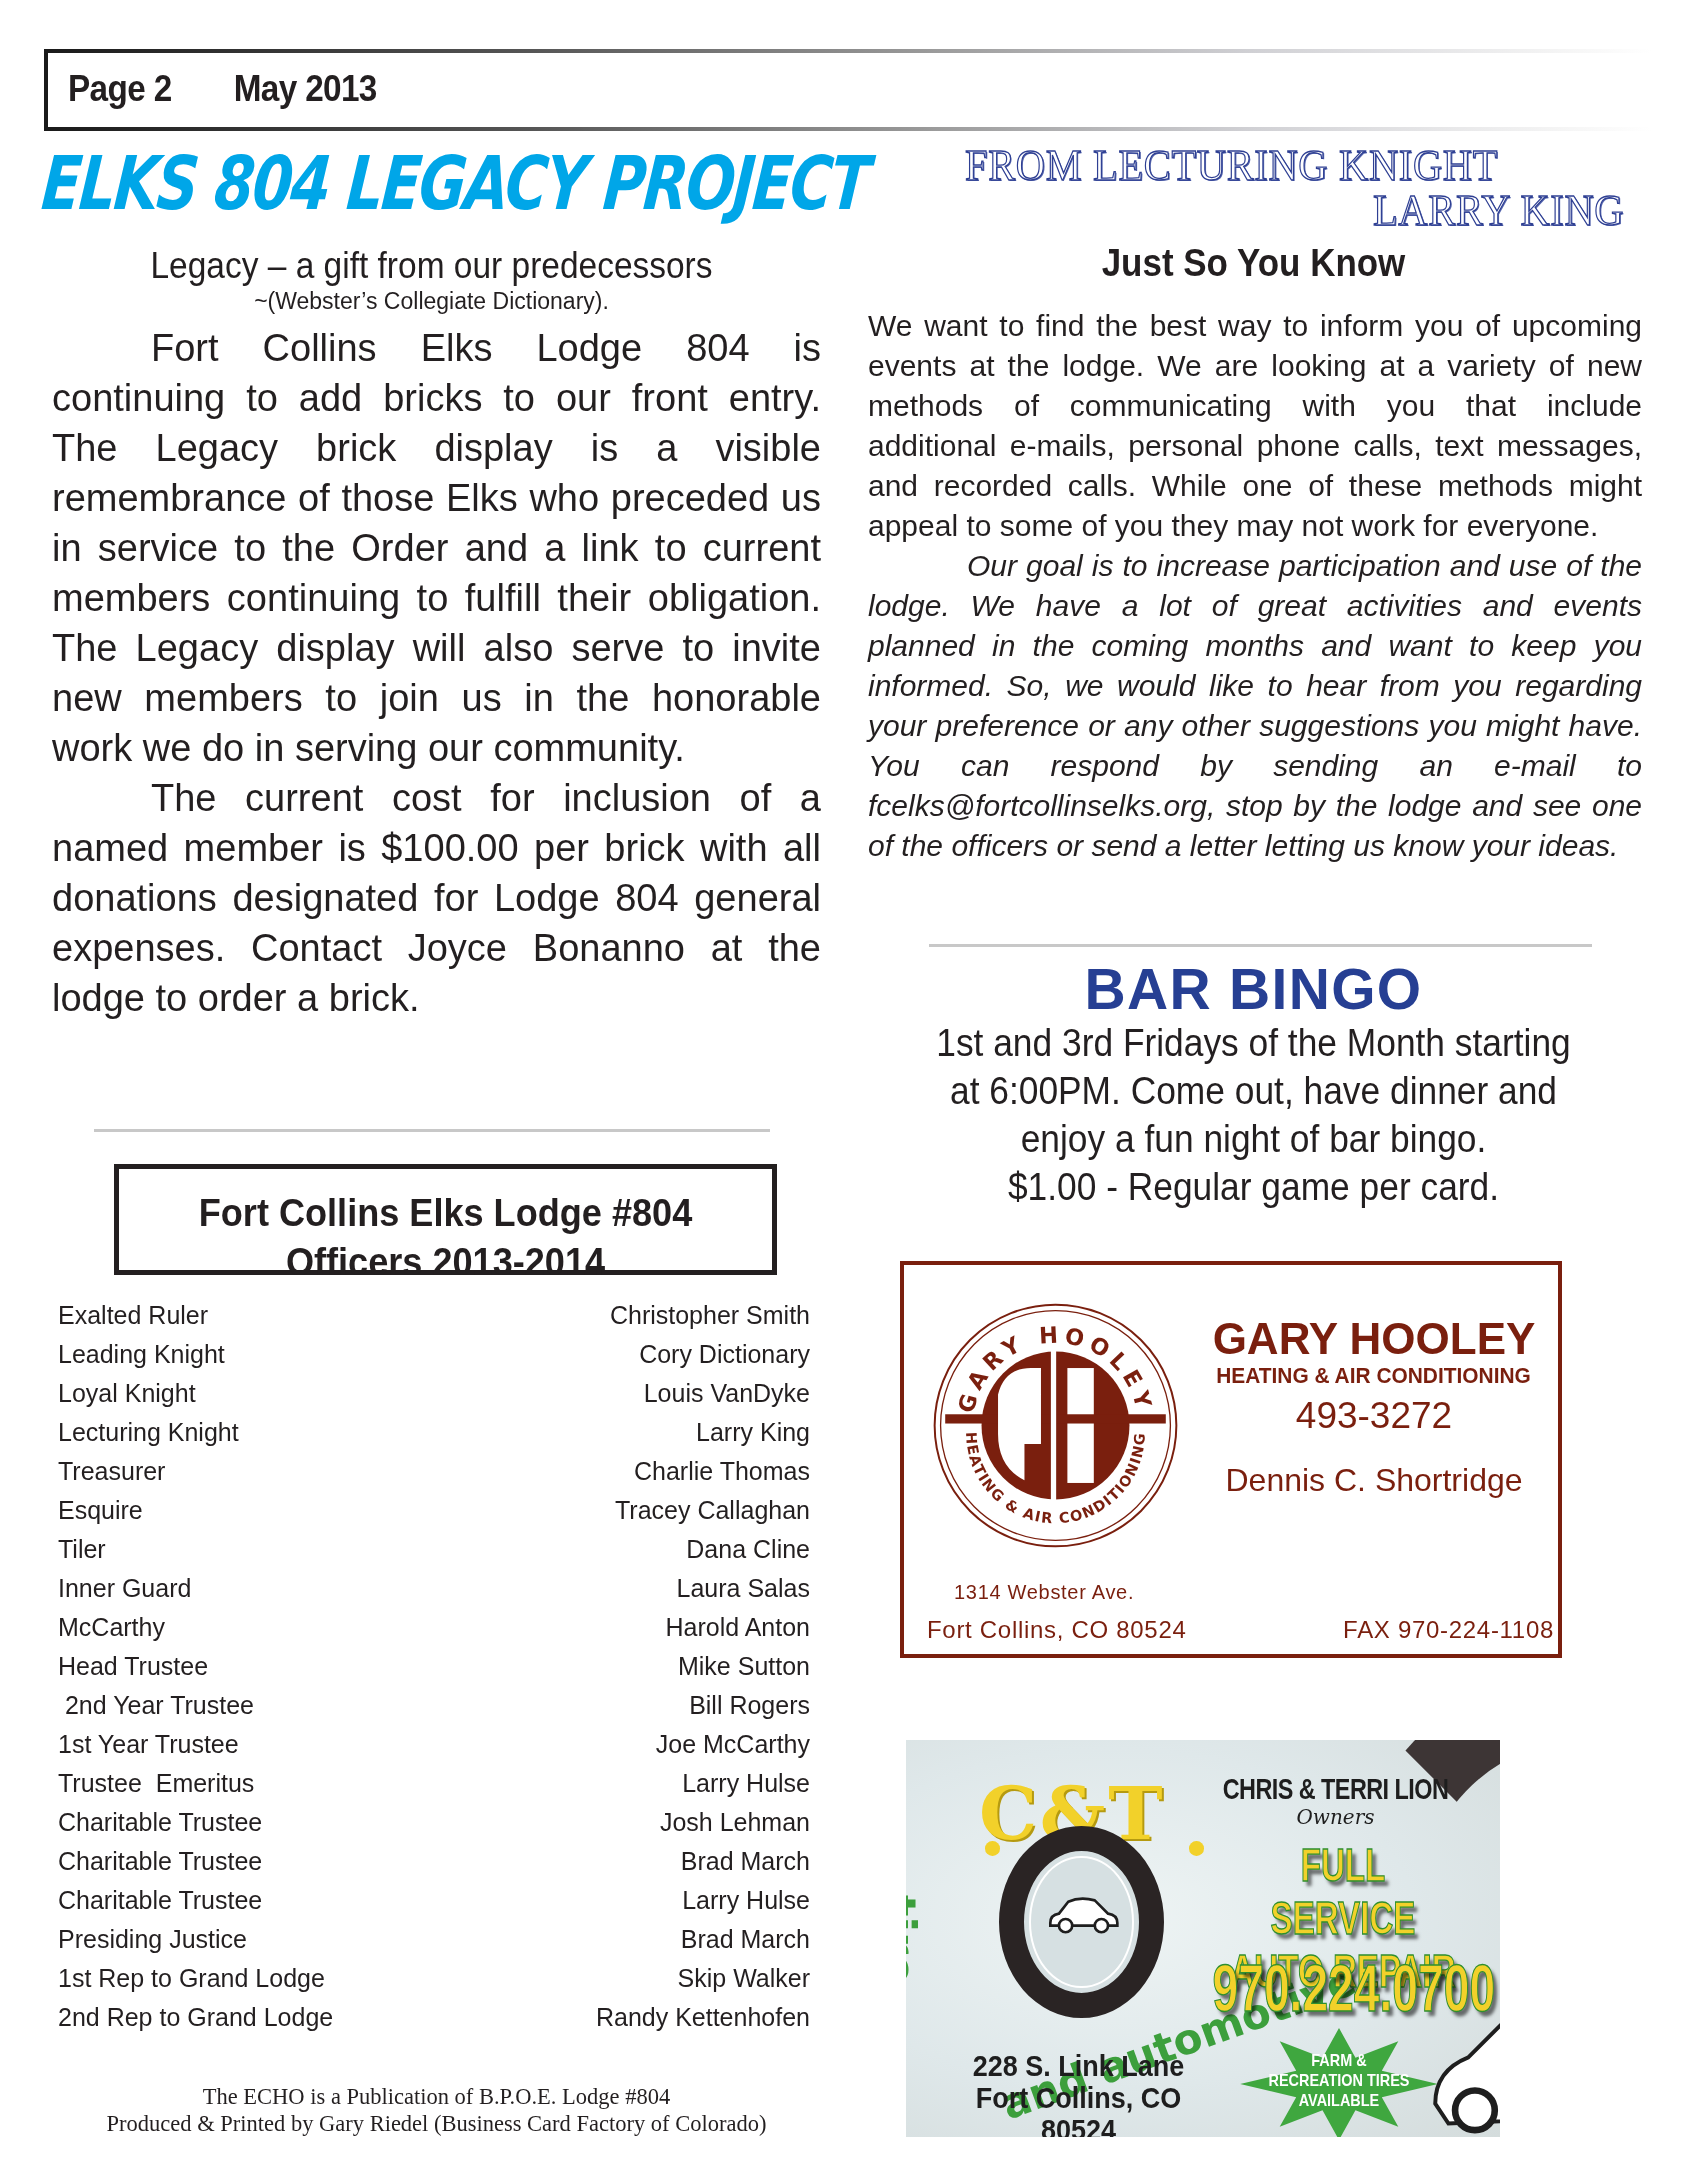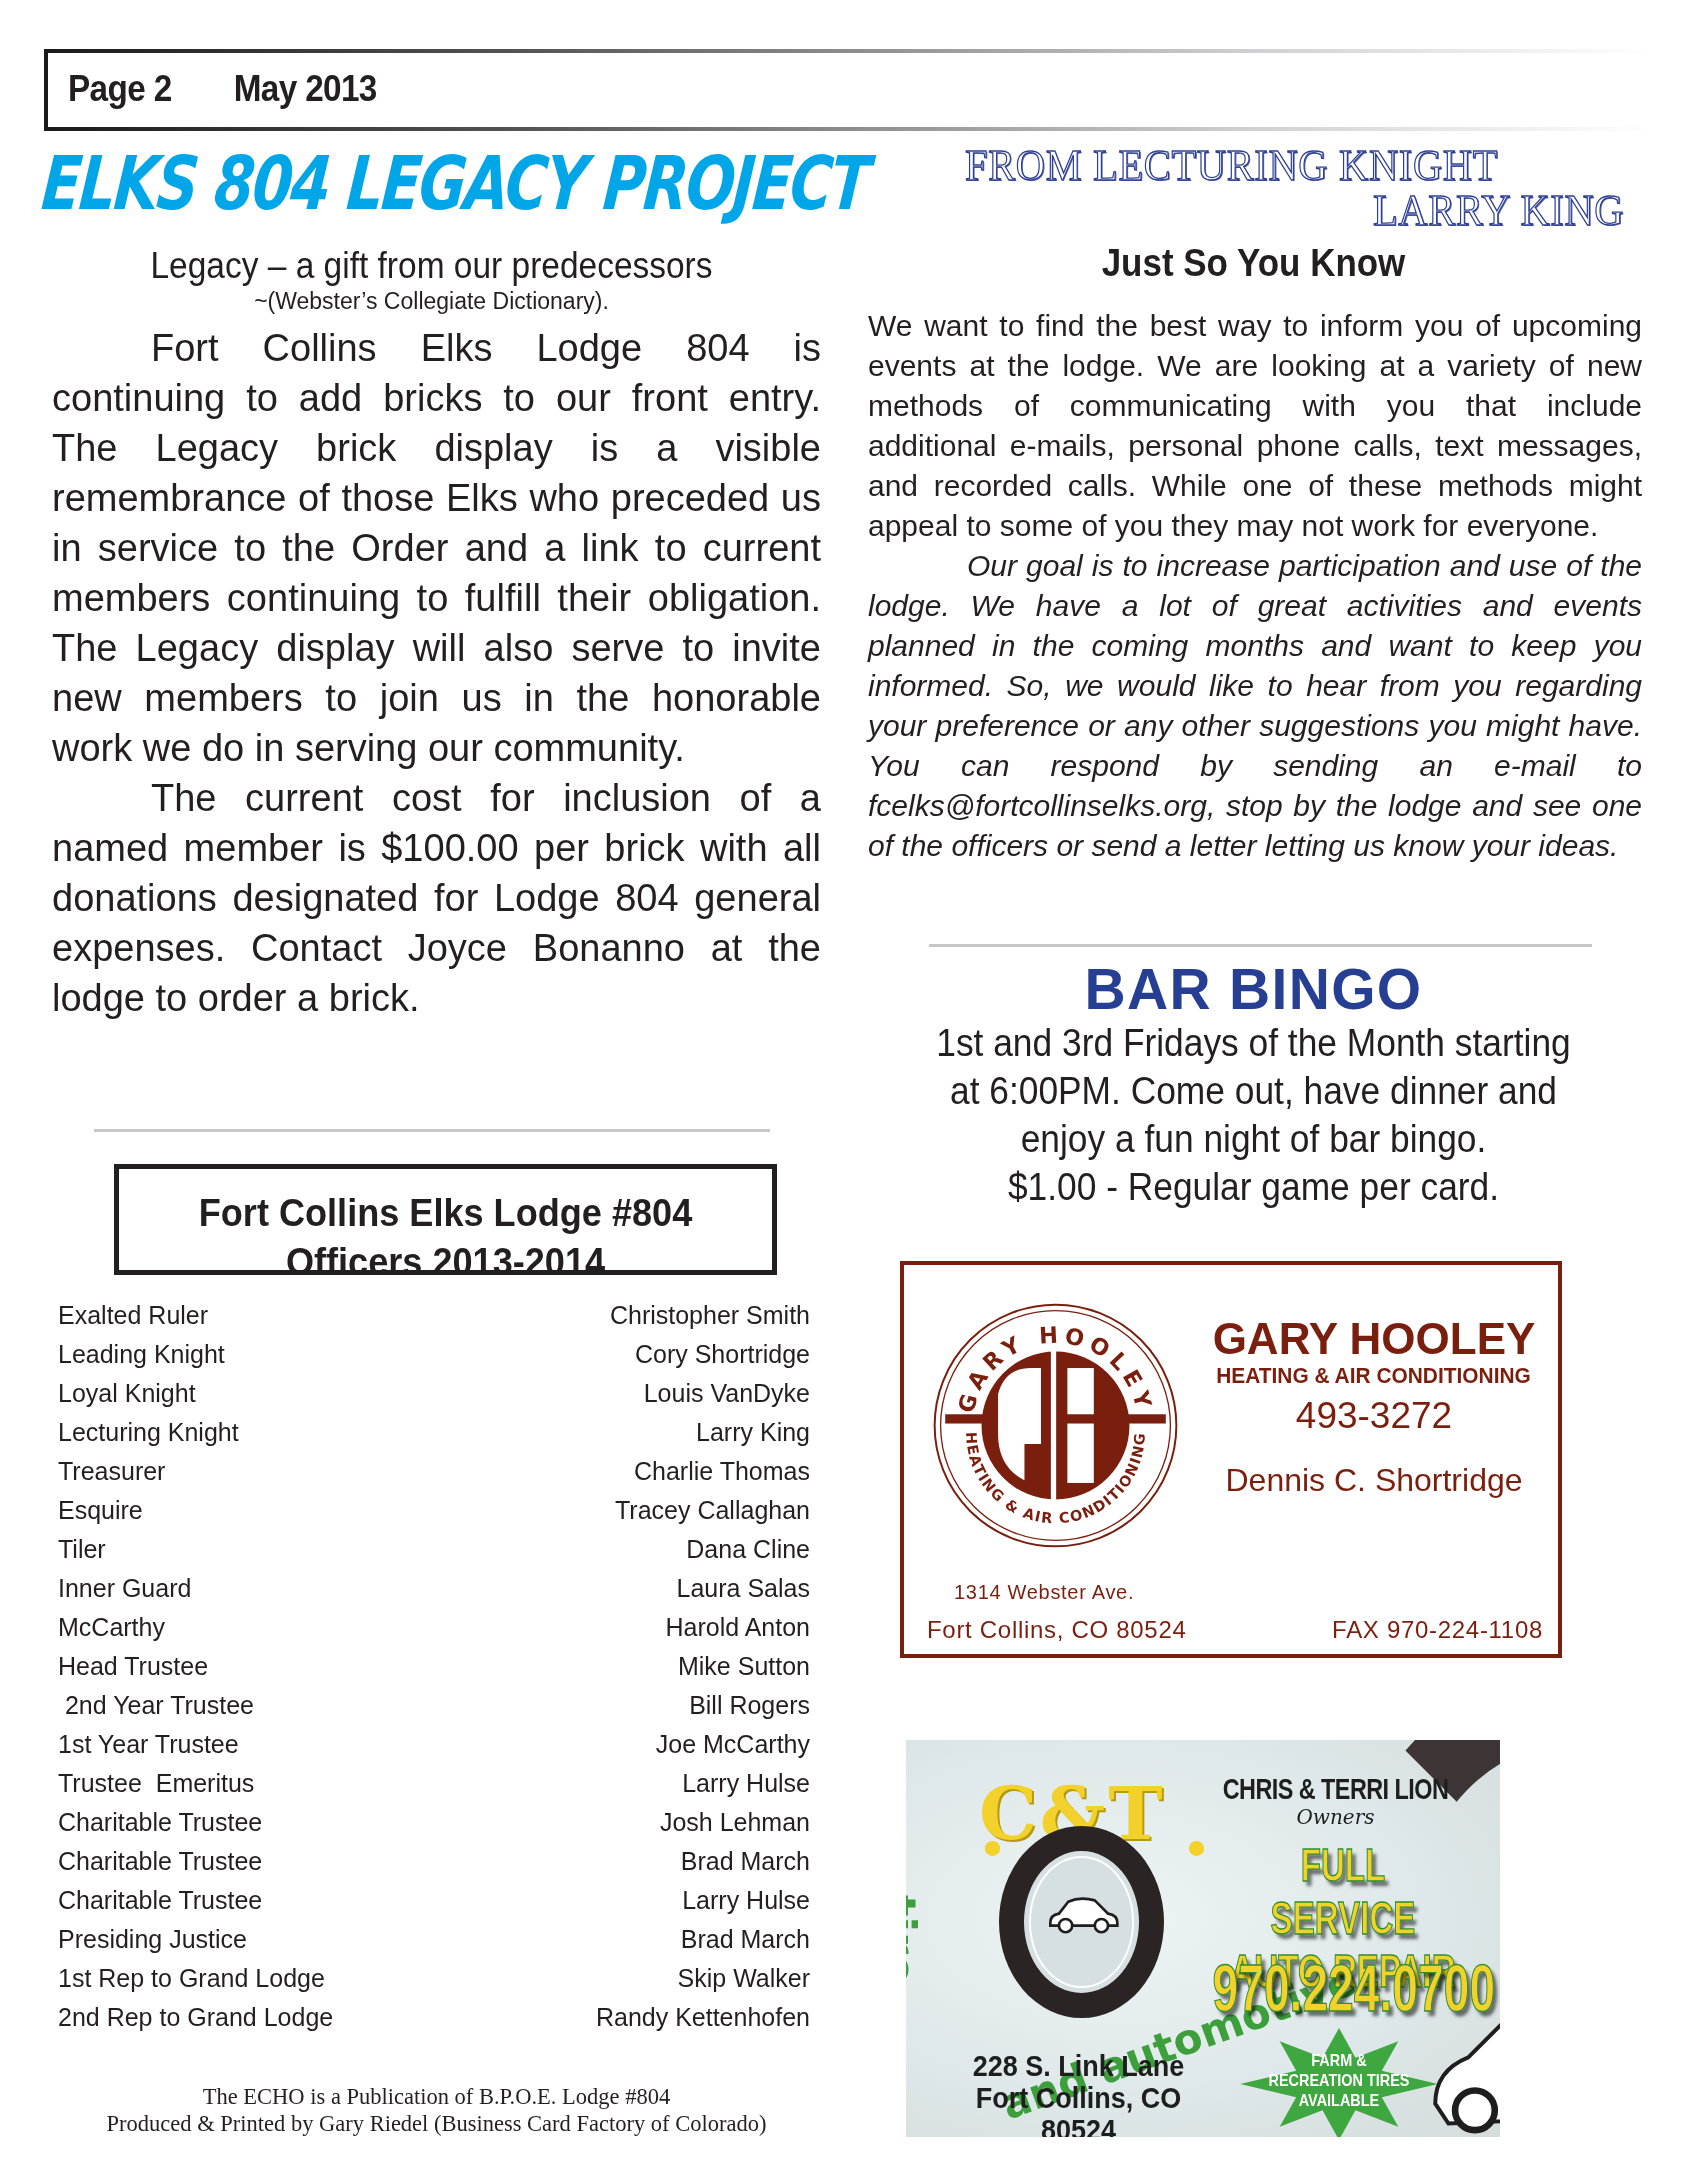--- a/index.html
+++ b/index.html
@@ -51,21 +51,21 @@
 
   
   .gh-ad { position: absolute; left: 900px; top: 1261px; width: 662px; height: 397px; border: 4.6px solid #7a1f0e; color: #7a1f0e; }
   .gh-logo { position: absolute; left: 28px; top: 37px; width: 247px; width: 247px; height: 247px; }
   .gh-name { position: absolute; left: 298px; top: 49px; width: 344px; text-align: center; font-size: 44px; font-weight: bold; }
   .gh-sub { position: absolute; left: 291px; top: 98px; width: 357px; text-align: center; font-size: 22px; font-weight: bold; transform: scaleX(0.95); }
   .gh-phone { position: absolute; left: 298px; top: 130px; width: 344px; text-align: center; font-size: 37px; }
   .gh-contact { position: absolute; left: 298px; top: 197px; width: 344px; text-align: center; font-size: 32px; }
   .gh-addr1 { position: absolute; left: 50px; top: 316px; font-size: 20px; letter-spacing: 0.7px; }
   .gh-addr2 { position: absolute; left: 23px; top: 351px; font-size: 24px; letter-spacing: 0.7px; }
-  .gh-fax { position: absolute; right: 15px; top: 351px; font-size: 24px; letter-spacing: 0.7px; }
+  .gh-fax { position: absolute; right: 4px; top: 351px; font-size: 24px; letter-spacing: 0.7px; }
 
   
   .ct-ad { position: absolute; left: 906px; top: 1740px; width: 594px; height: 397px; overflow: hidden;
     background: radial-gradient(ellipse at 35% 45%, #eef4f4 0%, #dfe8ea 55%, #d4dcdc 100%); }
   .ct-swoosh { position: absolute; left: 423px; top: -66px; width: 463px; height: 595px; border-radius: 50%;
     border: 73px solid #3d3535; border-left-color: transparent; border-bottom-color: #3d3535; }
   .ct-logo-letters { position: absolute; left: 73px; top: 30px; font-family: "DejaVu Serif", serif; font-weight: bold; font-size: 73px; color: #f2d12a; letter-spacing: 2.6px; text-shadow: 2px 2px 0 #b59a10; }
   .ct-dot { position: absolute; width: 14.6px; height: 14.6px; border-radius: 50%; background: #f2d12a; }
   .ct-tire { position: absolute; left: 93px; top: 86px; width: 165px; height: 192px; border-radius: 50%; border: 25px solid #2a2424; background: #d6e0e2; }
   .ct-tire-inner { position: absolute; left: 5.3px; top: 5.3px; right: 5.3px; bottom: 5.3px; border-radius: 50%; border: 2.6px solid #fff; }
@@ -110,21 +110,21 @@
   <div>Fort Collins Elks Lodge #804</div>
   <div>Officers 2013-2014</div>
 </div>
 <div class="officers-list" id="officers-list">
     <div class="officer-row">
       <span style="white-space: pre;">Exalted Ruler</span>
       <span>Christopher Smith</span>
     </div>
     <div class="officer-row">
       <span style="white-space: pre;">Leading Knight</span>
-      <span>Cory Shortridge</span>
+      <span>Cory Dictionary</span>
     </div>
     <div class="officer-row">
       <span style="white-space: pre;">Loyal Knight</span>
       <span>Louis VanDyke</span>
     </div>
     <div class="officer-row">
       <span style="white-space: pre;">Lecturing Knight</span>
       <span>Larry King</span>
     </div>
     <div class="officer-row">

